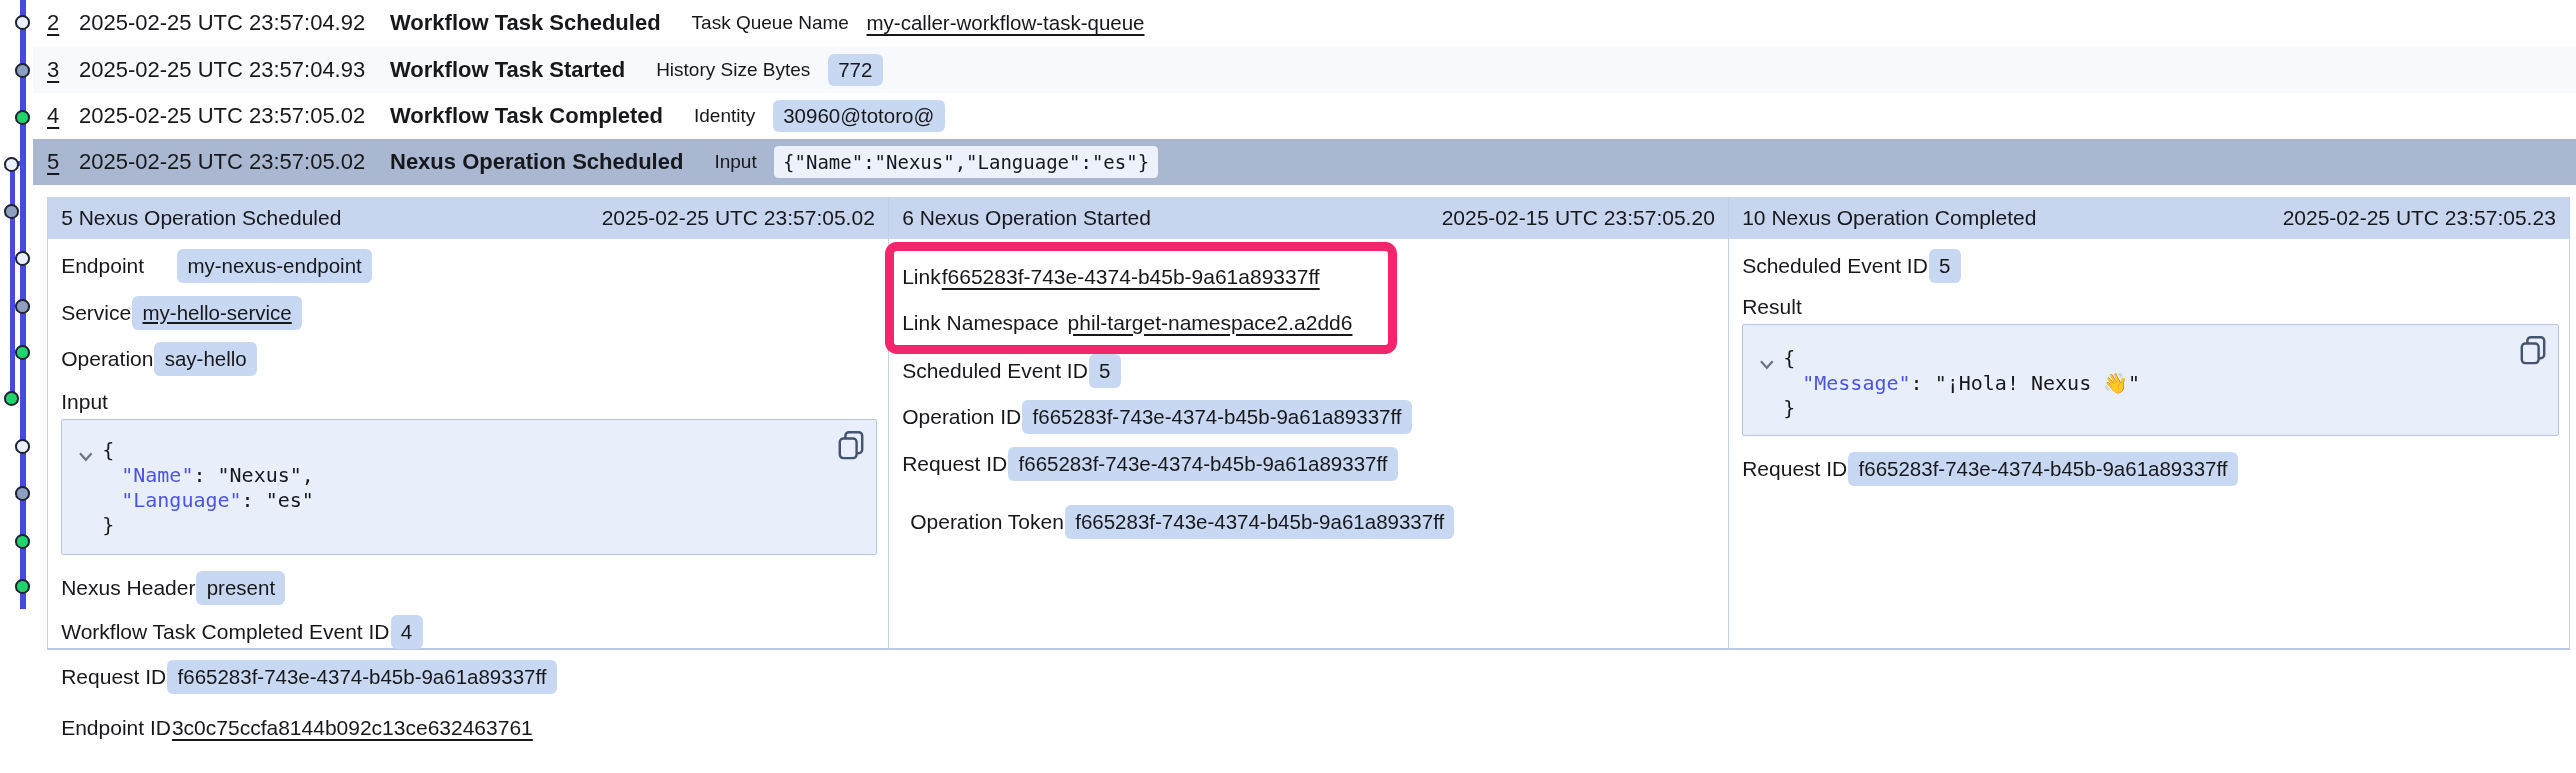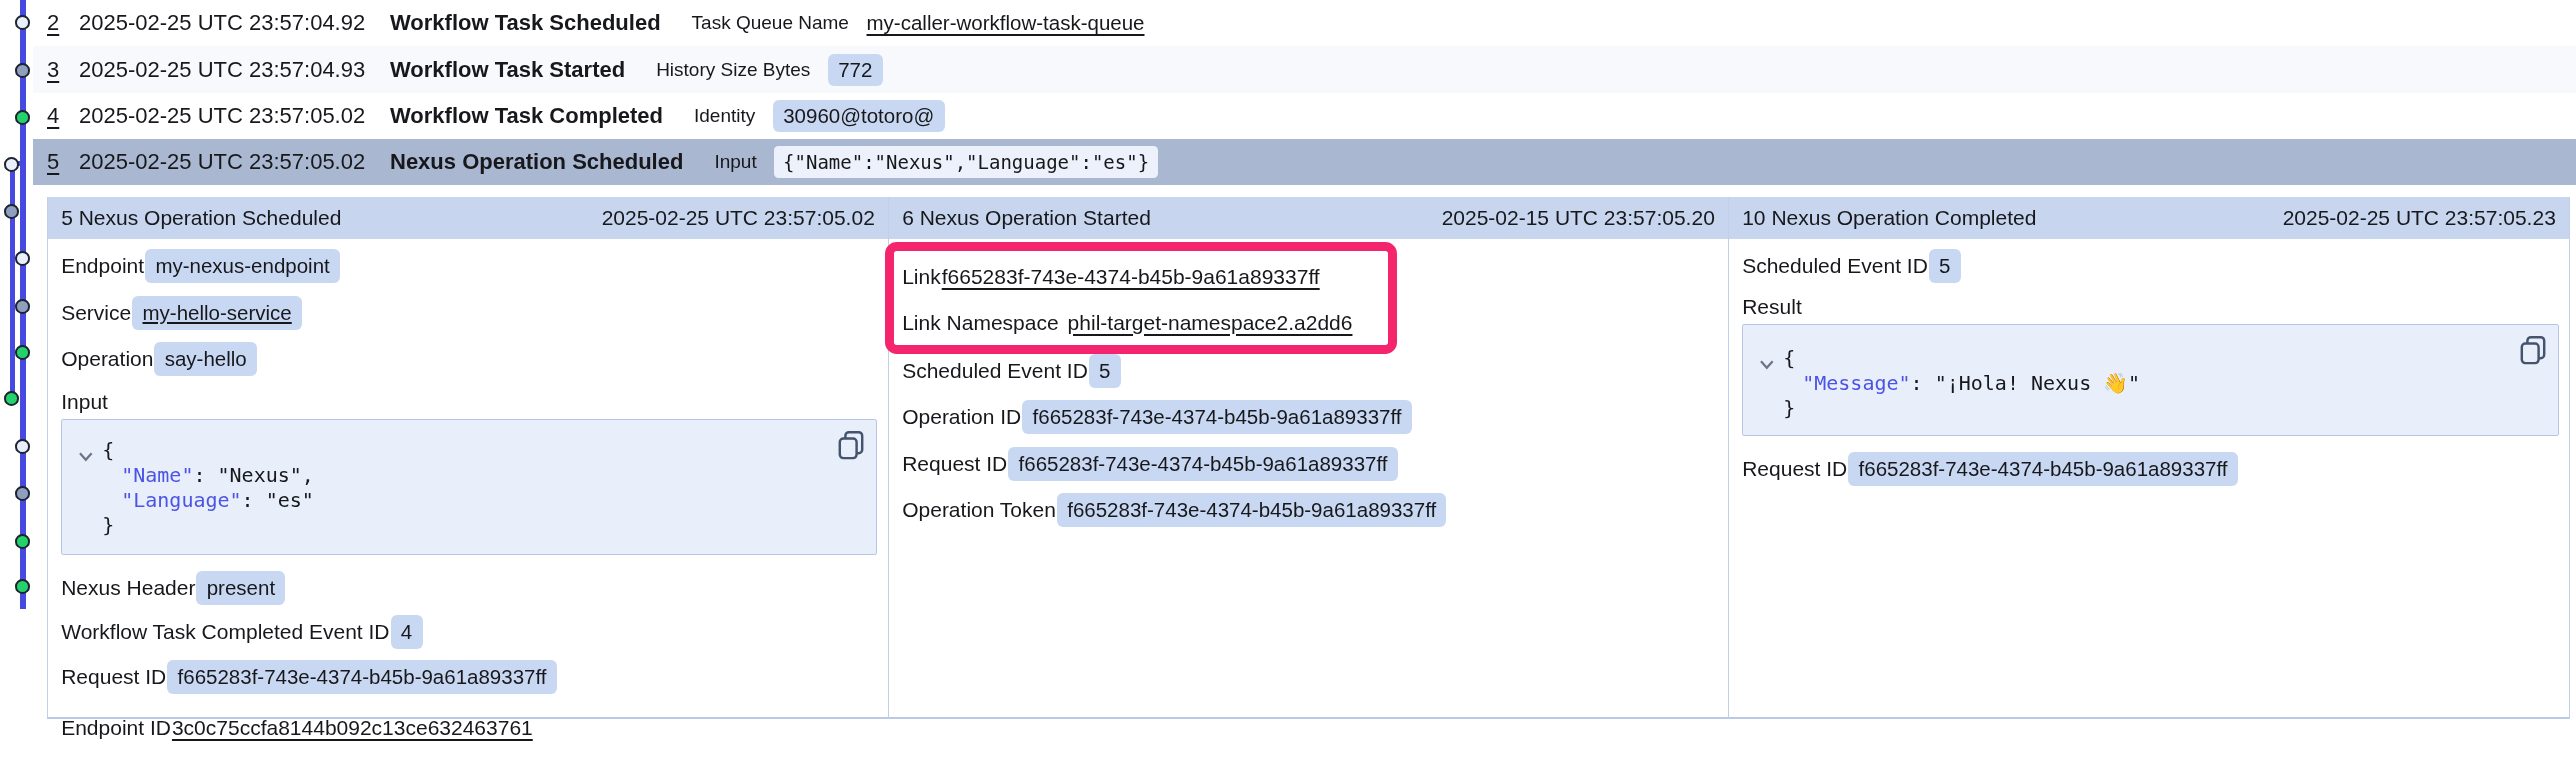--- a/index.html
+++ b/index.html
@@ -29,21 +29,21 @@
   .rail{position:absolute;left:0;top:0;width:33px;height:773px;z-index:5;}
   .tline{position:absolute;background:#474ae0;}
   .line-main{left:20px;top:0;width:5.9px;height:609px;}
   .line-branch{left:9.5px;top:164px;width:5.1px;height:234px;}
   .line-connector{left:11.7px;top:161px;width:13.2px;height:5.1px;}
   .dot{position:absolute;width:14.7px;height:14.7px;border-radius:50%;border:2.2px solid #1d2330;box-sizing:border-box;}
   .dot.white{background:#eaeffc;}
   .dot.gray{background:#8fa0bf;}
   .dot.green{background:#23d26b;}
   
-  .panel{position:absolute;top:197px;height:522px;background:#ffffff;box-sizing:border-box;
+  .panel{position:absolute;top:197px;height:453px;background:#ffffff;box-sizing:border-box;
          border-left:1.5px solid #c2cfe9;border-bottom:2.2px solid #b9c9e6;}
   .panel-1{left:47px;width:841px;}
   .panel-2{left:888px;width:840px;}
   .panel-3{left:1728px;width:842px;border-right:1.5px solid #c2cfe9;}
   .phead{height:42px;background:#c7d5ef;display:flex;justify-content:space-between;align-items:center;
          padding:0 13.2px;font-size:21px;}
   .phead .ptitle{font-weight:500;white-space:nowrap;}
   .phead .pts{white-space:nowrap;}
   .prow{position:absolute;left:13.2px;right:11.7px;height:45px;display:flex;align-items:center;gap:1px;font-size:21px;}
   .plabel{white-space:nowrap;}
@@ -111,21 +111,21 @@
   <div class="dot green" style="left:15.4px;top:579px;"></div>
 </div>
 
 <div class="panel panel-1">
   <div class="phead">
     <span class="ptitle">5 Nexus Operation Scheduled</span>
     <span class="pts">2025-02-25 UTC 23:57:05.02</span>
   </div>
   <div class="prow" style="top:46px;">
     <span class="plabel">Endpoint</span>
-    <span class="badge" style="height:34px;">my-nexus-endpoint</span>
+    <span class="badge" style="height:34px;margin-left:32px;">my-nexus-endpoint</span>
   </div>
   <div class="prow" style="top:93px;">
     <span class="plabel">Service</span>
     <span class="badge" style="height:34px;text-decoration:underline;">my-hello-service</span>
   </div>
   <div class="prow" style="top:139px;">
     <span class="plabel">Operation</span>
     <span class="badge" style="height:34px;">say-hello</span>
   </div>
   <div class="label-row" style="top:189px;">
@@ -181,21 +181,21 @@
     <span class="badge" style="height:34px;">5</span>
   </div>
   <div class="prow" style="top:197px;">
     <span class="plabel">Operation ID</span>
     <span class="badge" style="height:34px;">f665283f-743e-4374-b45b-9a61a89337ff</span>
   </div>
   <div class="prow" style="top:244px;">
     <span class="plabel">Request ID</span>
     <span class="badge" style="height:34px;">f665283f-743e-4374-b45b-9a61a89337ff</span>
   </div>
-  <div class="prow" style="top:290px;">
+  <div class="prow" style="top:302px;margin-left:8px;">
     <span class="plabel">Operation Token</span>
     <span class="badge" style="height:34px;">f665283f-743e-4374-b45b-9a61a89337ff</span>
   </div>
 </div>
 
 <div class="panel panel-3">
   <div class="phead">
     <span class="ptitle">10 Nexus Operation Completed</span>
     <span class="pts">2025-02-25 UTC 23:57:05.23</span>
   </div>

